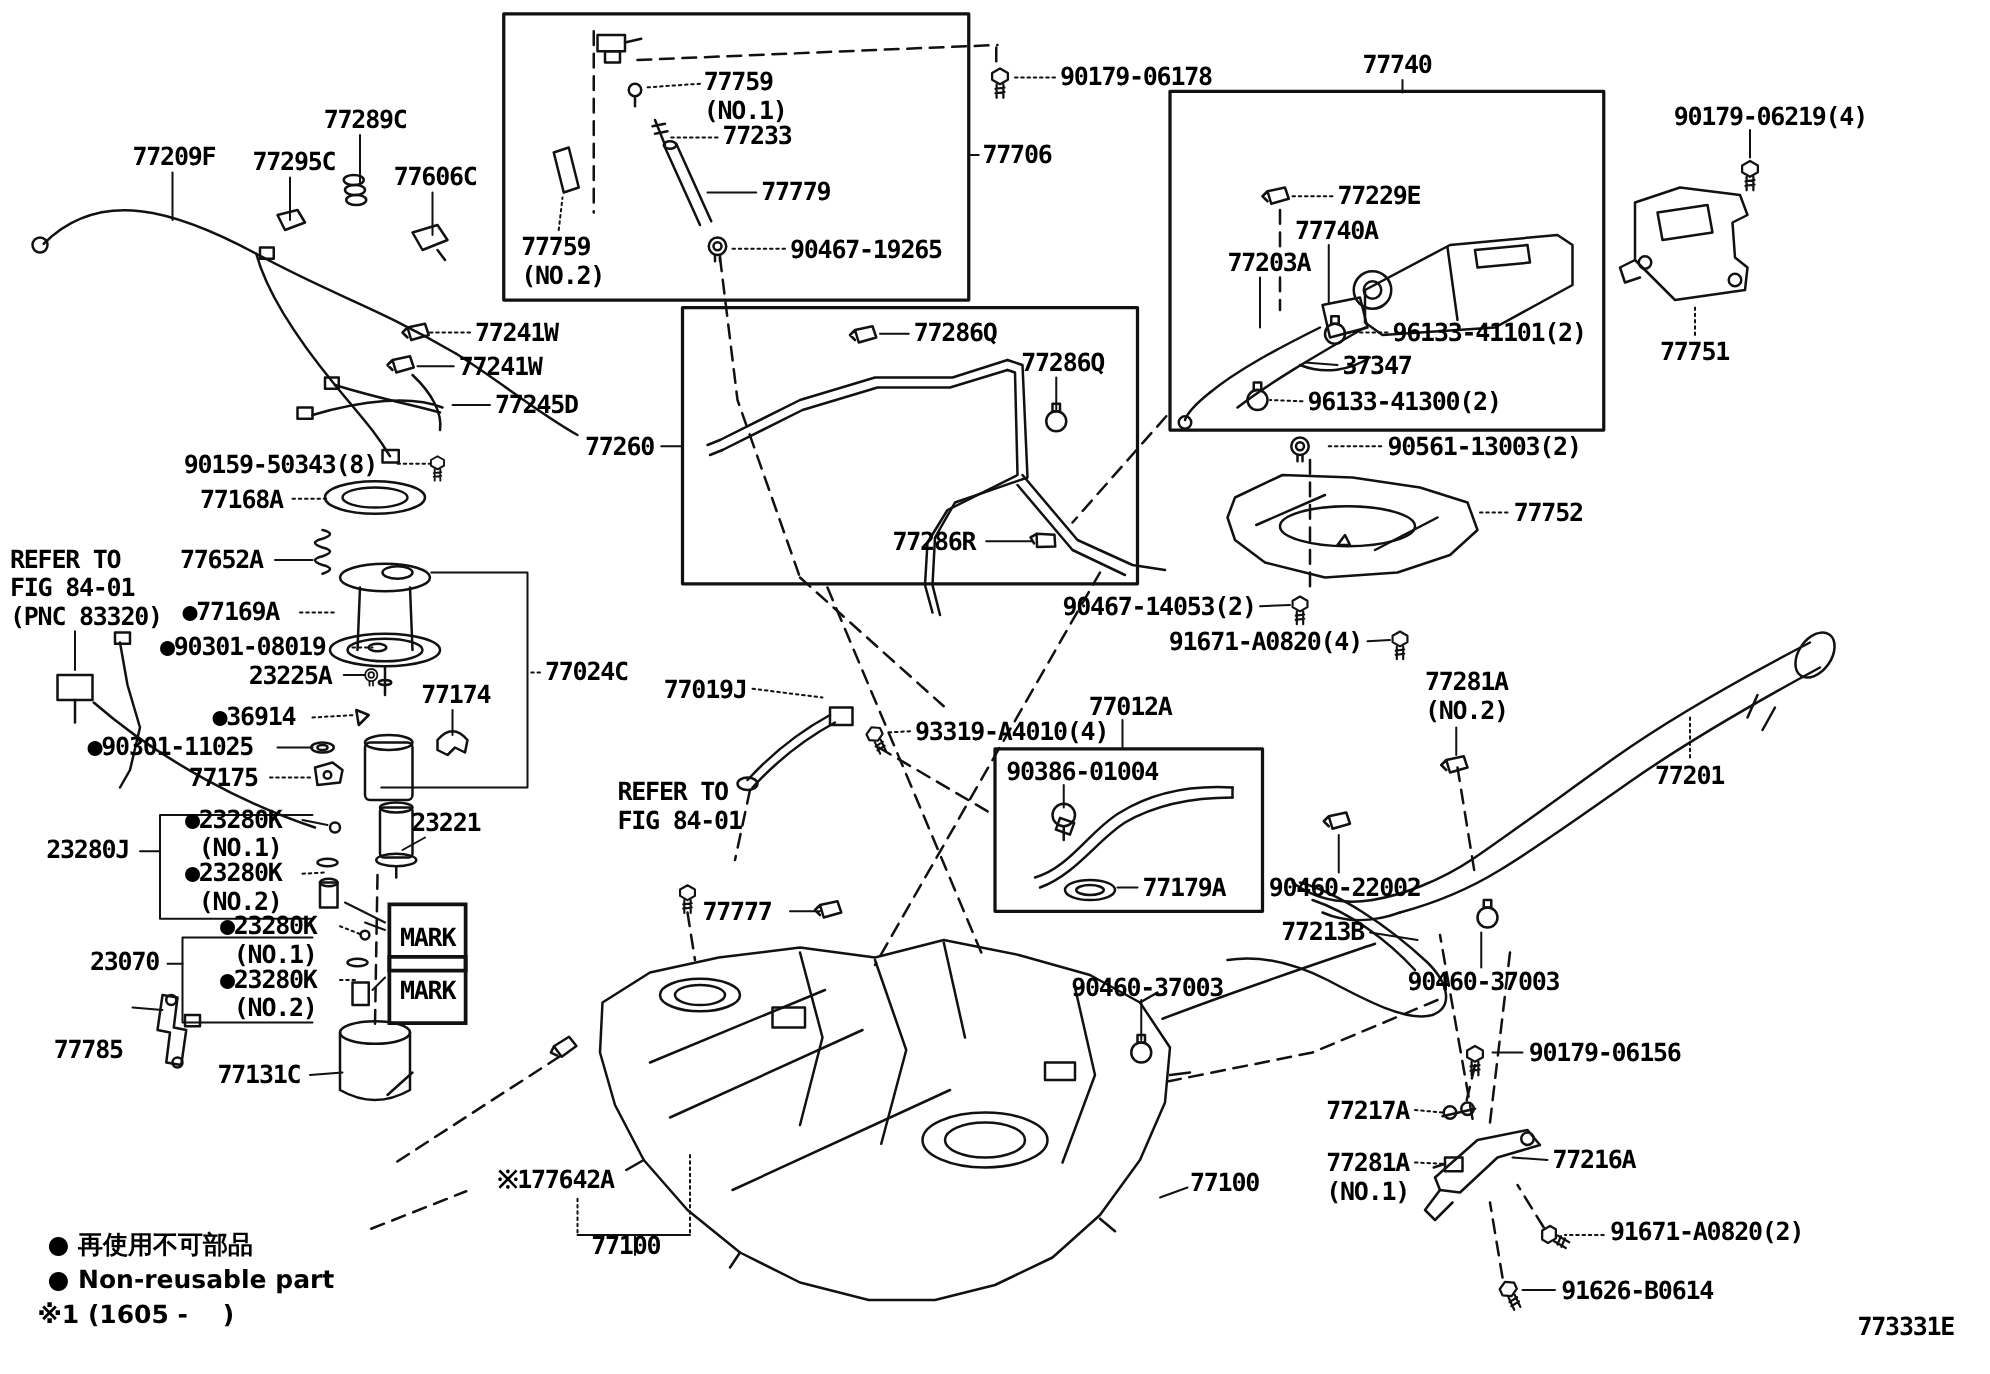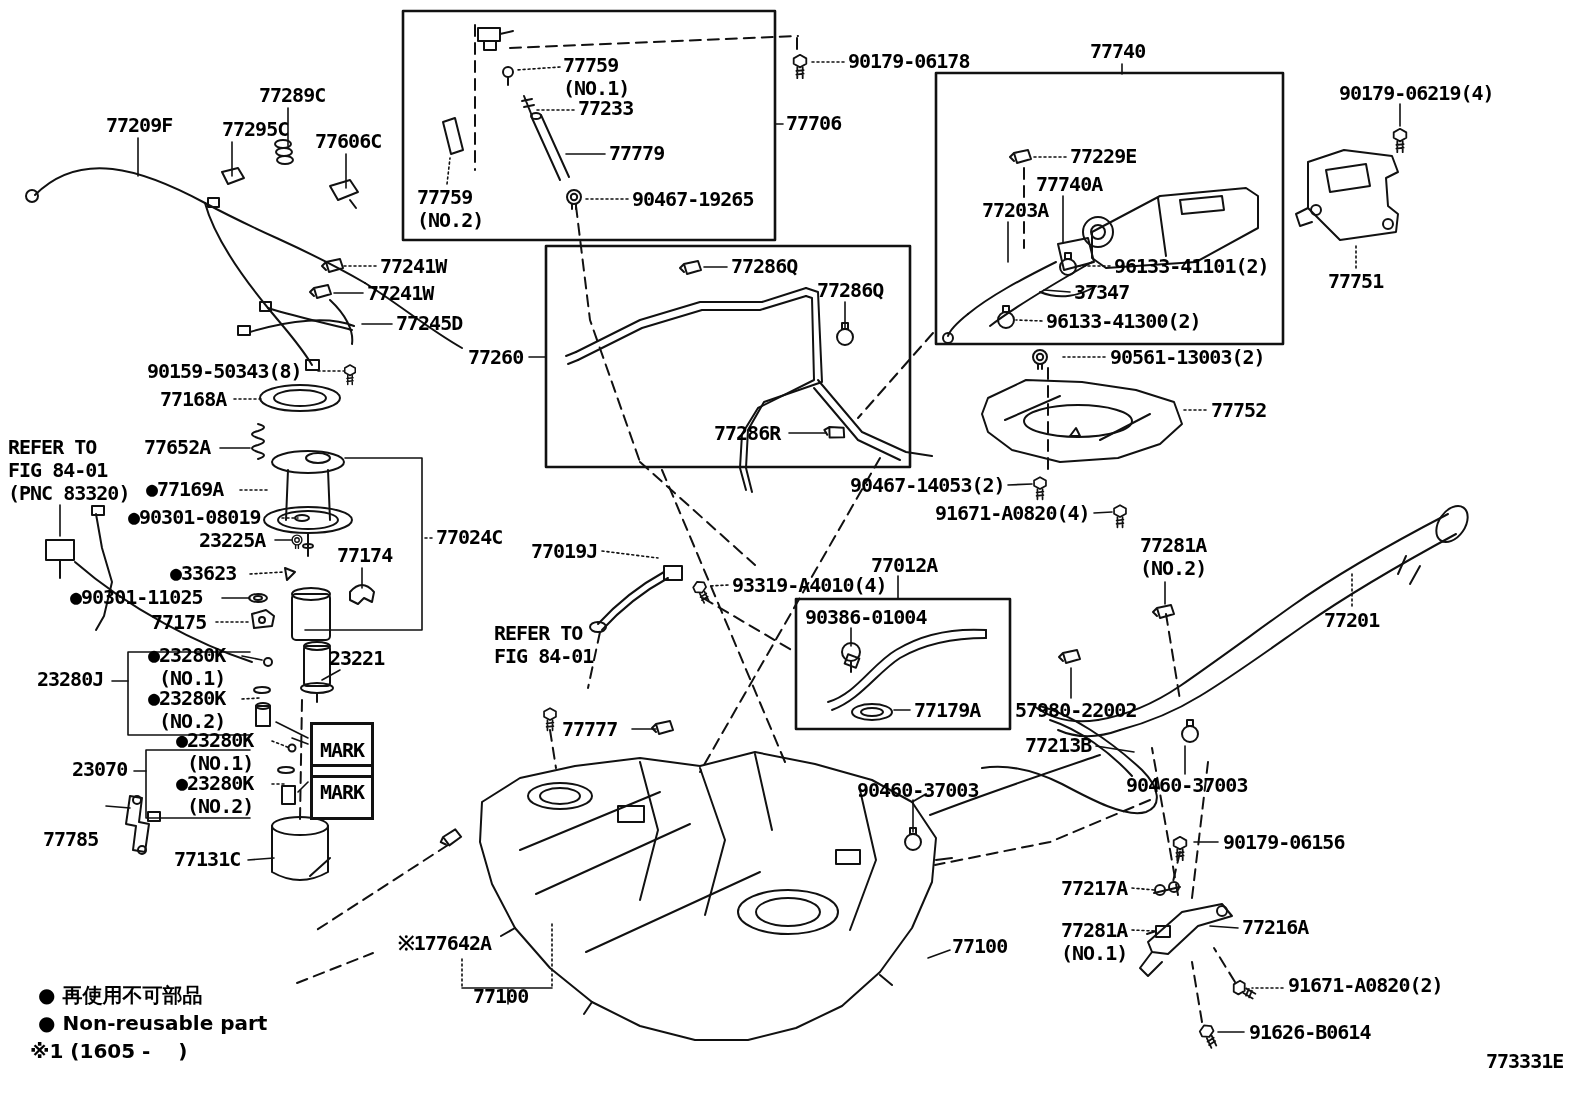--- a/index.html
+++ b/index.html
@@ -356,21 +356,21 @@
         <path d="M1156,931 l-9,3"></path>
       <use href="#g-bolt" transform="translate(1180,844) scale(0.9)"></use>
       <use href="#g-bolt" transform="translate(1240,988) scale(0.9) rotate(-60)"></use>
       <use href="#g-bolt" transform="translate(1207,1032) scale(0.9) rotate(-25)"></use>
     </g>
   </svg>
 
   <div id="labels">
       <div class="lbl" style="left: 259px; top: 84px;">77289C</div>
       <div class="lbl" style="left: 106px; top: 114px;">77209F</div>
-      <div class="lbl" style="left: 202px; top: 118px; margin-left: 20px;">77295C</div>
+      <div class="lbl" style="left: 202px; top: 118px;">77295C</div>
       <div class="lbl" style="left: 315px; top: 130px; text-align: center;">77606C</div>
       <div class="lbl" style="left: 563px; top: 54px;">77759
 (NO.1)</div>
       <div class="lbl" style="left: 578px; top: 97px;">77233</div>
       <div class="lbl" style="left: 609px; top: 142px;">77779</div>
       <div class="lbl" style="left: 417px; top: 186px;">77759
 (NO.2)</div>
       <div class="lbl" style="left: 632px; top: 188px;">90467-19265</div>
       <div class="lbl" style="left: 786px; top: 112px;">77706</div>
       <div class="lbl" style="left: 848px; top: 50px;">90179-06178</div>
@@ -397,21 +397,21 @@
       <div class="lbl" style="left: 850px; top: 474px;">90467-14053(2)</div>
       <div class="lbl" style="left: 935px; top: 502px;">91671-A0820(4)</div>
       <div class="lbl" style="left: 8px; top: 436px;">REFER TO
 FIG 84-01
 (PNC 83320)</div>
       <div class="lbl" style="left: 144px; top: 436px;">77652A</div>
       <div class="lbl" style="left: 146px; top: 478px;">●77169A</div>
       <div class="lbl" style="left: 128px; top: 506px;">●90301-08019</div>
       <div class="lbl" style="left: 199px; top: 529px;">23225A</div>
       <div class="lbl" style="left: 337px; top: 544px;">77174</div>
-      <div class="lbl" style="left: 170px; top: 562px;">●33623</div>
+      <div class="lbl" style="left: 170px; top: 562px;">●36914</div>
       <div class="lbl" style="left: 70px; top: 586px;">●90301-11025</div>
       <div class="lbl" style="left: 151px; top: 611px;">77175</div>
       <div class="lbl" style="left: 436px; top: 526px;">77024C</div>
       <div class="lbl" style="left: 37px; top: 668px;">23280J</div>
       <div class="lbl" style="left: 148px; top: 644px;">●23280K
  (NO.1)</div>
       <div class="lbl" style="left: 148px; top: 687px;">●23280K
  (NO.2)</div>
       <div class="lbl" style="left: 329px; top: 647px;">23221</div>
       <div class="lbl boxed" style="left: 310px; top: 722px;">MARK</div>
@@ -423,21 +423,21 @@
       <div class="lbl boxed" style="left: 310px; top: 764px;">MARK</div>
       <div class="lbl" style="left: 43px; top: 828px;">77785</div>
       <div class="lbl" style="left: 174px; top: 848px;">77131C</div>
       <div class="lbl" style="left: 494px; top: 622px;">REFER TO
 FIG 84-01</div>
       <div class="lbl" style="left: 531px; top: 540px;">77019J</div>
       <div class="lbl" style="left: 732px; top: 574px;">93319-A4010(4)</div>
       <div class="lbl" style="left: 871px; top: 554px;">77012A</div>
       <div class="lbl" style="left: 805px; top: 606px;">90386-01004</div>
       <div class="lbl" style="left: 914px; top: 699px;">77179A</div>
-      <div class="lbl" style="left: 1015px; top: 699px;">57980-22002</div>
+      <div class="lbl" style="left: 1015px; top: 699px;">90460-22002</div>
       <div class="lbl" style="left: 562px; top: 718px;">77777</div>
       <div class="lbl" style="left: 1025px; top: 734px;">77213B</div>
       <div class="lbl" style="left: 857px; top: 779px;">90460-37003</div>
       <div class="lbl" style="left: 1126px; top: 774px;">90460-37003</div>
       <div class="lbl" style="left: 1140px; top: 534px;">77281A
 (NO.2)</div>
       <div class="lbl" style="left: 1324px; top: 609px;">77201</div>
       <div class="lbl" style="left: 398px; top: 932px;">※177642A</div>
       <div class="lbl" style="left: 473px; top: 985px;">77100</div>
       <div class="lbl" style="left: 952px; top: 935px;">77100</div>

